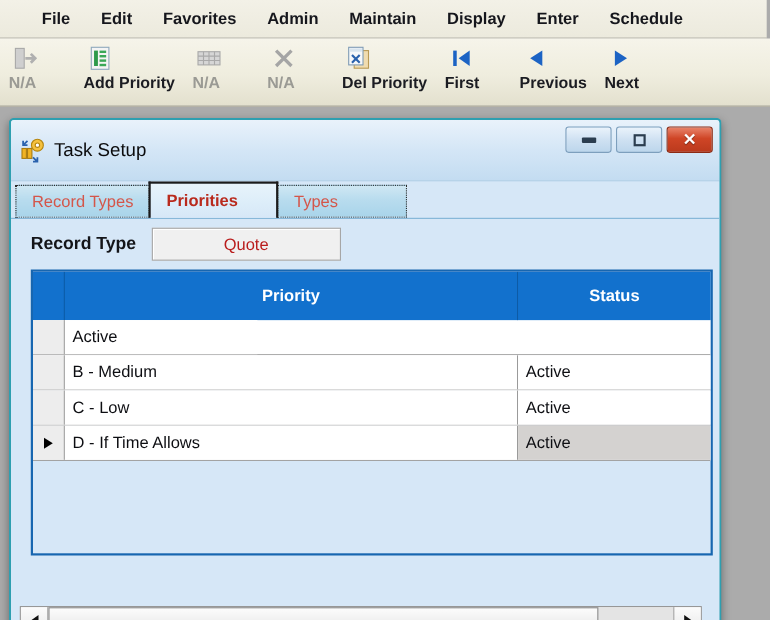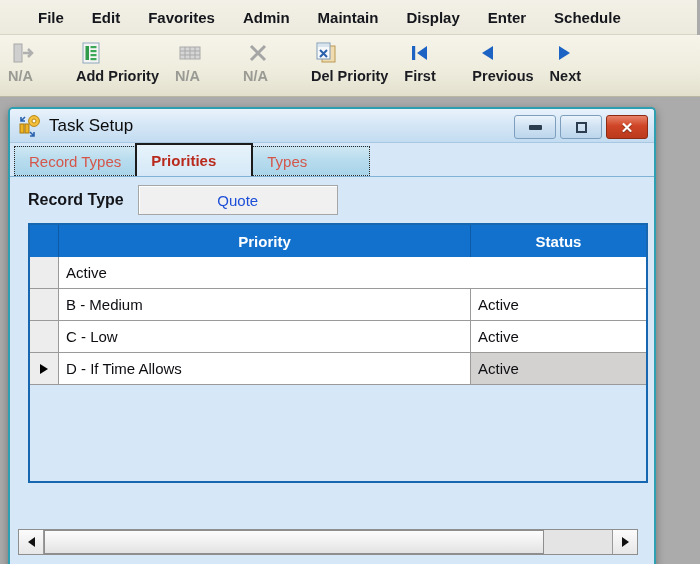--- a/index.html
+++ b/index.html
@@ -56,21 +56,21 @@
     width: 648px; height: 465px;
     background: #d6e7f7;
     border: 2px solid #2e9fb0;
     border-bottom: none;
     border-radius: 5px 5px 0 0;
     box-sizing: border-box;
     box-shadow: 0 3px 8px rgba(0,0,0,0.35);
     overflow: hidden;
   }
   .titlebar {
-    position: relative; height: 34px;
+    position: relative; height: 56px;
     background: linear-gradient(#e9f2fb 0%, #d4e6f6 50%, #c3dcf1 100%);
     border-bottom: 1px solid #a8c8e2;
     display: flex; align-items: center;
     padding-left: 8px;
     box-sizing: border-box;
   }
   .win-icon { width: 24px; height: 24px; margin-right: 7px; flex: none; }
   .win-title { font-size: 17px; color: #0b0b0c; font-weight: normal; }
 
   .win-ctrls { position: absolute; right: 6px; top: 6px; display: flex; gap: 4px; }
@@ -126,40 +126,40 @@
     position: relative;
     height: 391px;
     background: #d6e7f7;
     border-top: 1px solid #7fb3d5;
     box-sizing: border-box;
     padding: 0 10px;
   }
   .rt-row { display: flex; align-items: center; height: 46px; padding-left: 8px; }
   .rt-label { font-size: 16px; font-weight: bold; color: #141519; margin-right: 14px; }
   .rt-field {
-    width: 200px; height: 30px;
+    width: 172px; height: 30px;
     background: #f0f0f0;
     border: 1px solid #a6a6a6;
     box-shadow: inset 1px 1px 0 #fff;
     display: flex; align-items: center; justify-content: center;
-    font-size: 15px; color: #1d4ed8;
+    font-size: 15px; color: #b91c1c;
     box-sizing: border-box;
   }
 
   
   .grid {
     position: relative;
     margin: 0 0 0 8px;
     width: 620px; height: 260px;
     border: 2px solid #1766b0;
     background: #d6e7f7;
     box-sizing: border-box;
     overflow: hidden;
   }
-  .grid-head { display: flex; height: 32px; background: #1271cd; }
+  .grid-head { display: flex; height: 44px; background: #1271cd; }
   .gh-gutter { width: 28px; flex: none; background: #1271cd; border-right: 1px solid #0d5ba6; }
   .gh-cell {
     display: flex; align-items: center; justify-content: center;
     color: #fff; font-size: 15px; font-weight: bold;
     background: #1271cd;
     border-right: 1px solid #0d5ba6;
     box-sizing: border-box;
   }
   .gh-priority { flex: 1; }
   .gh-status { width: 175px; flex: none; border-right: none; }

